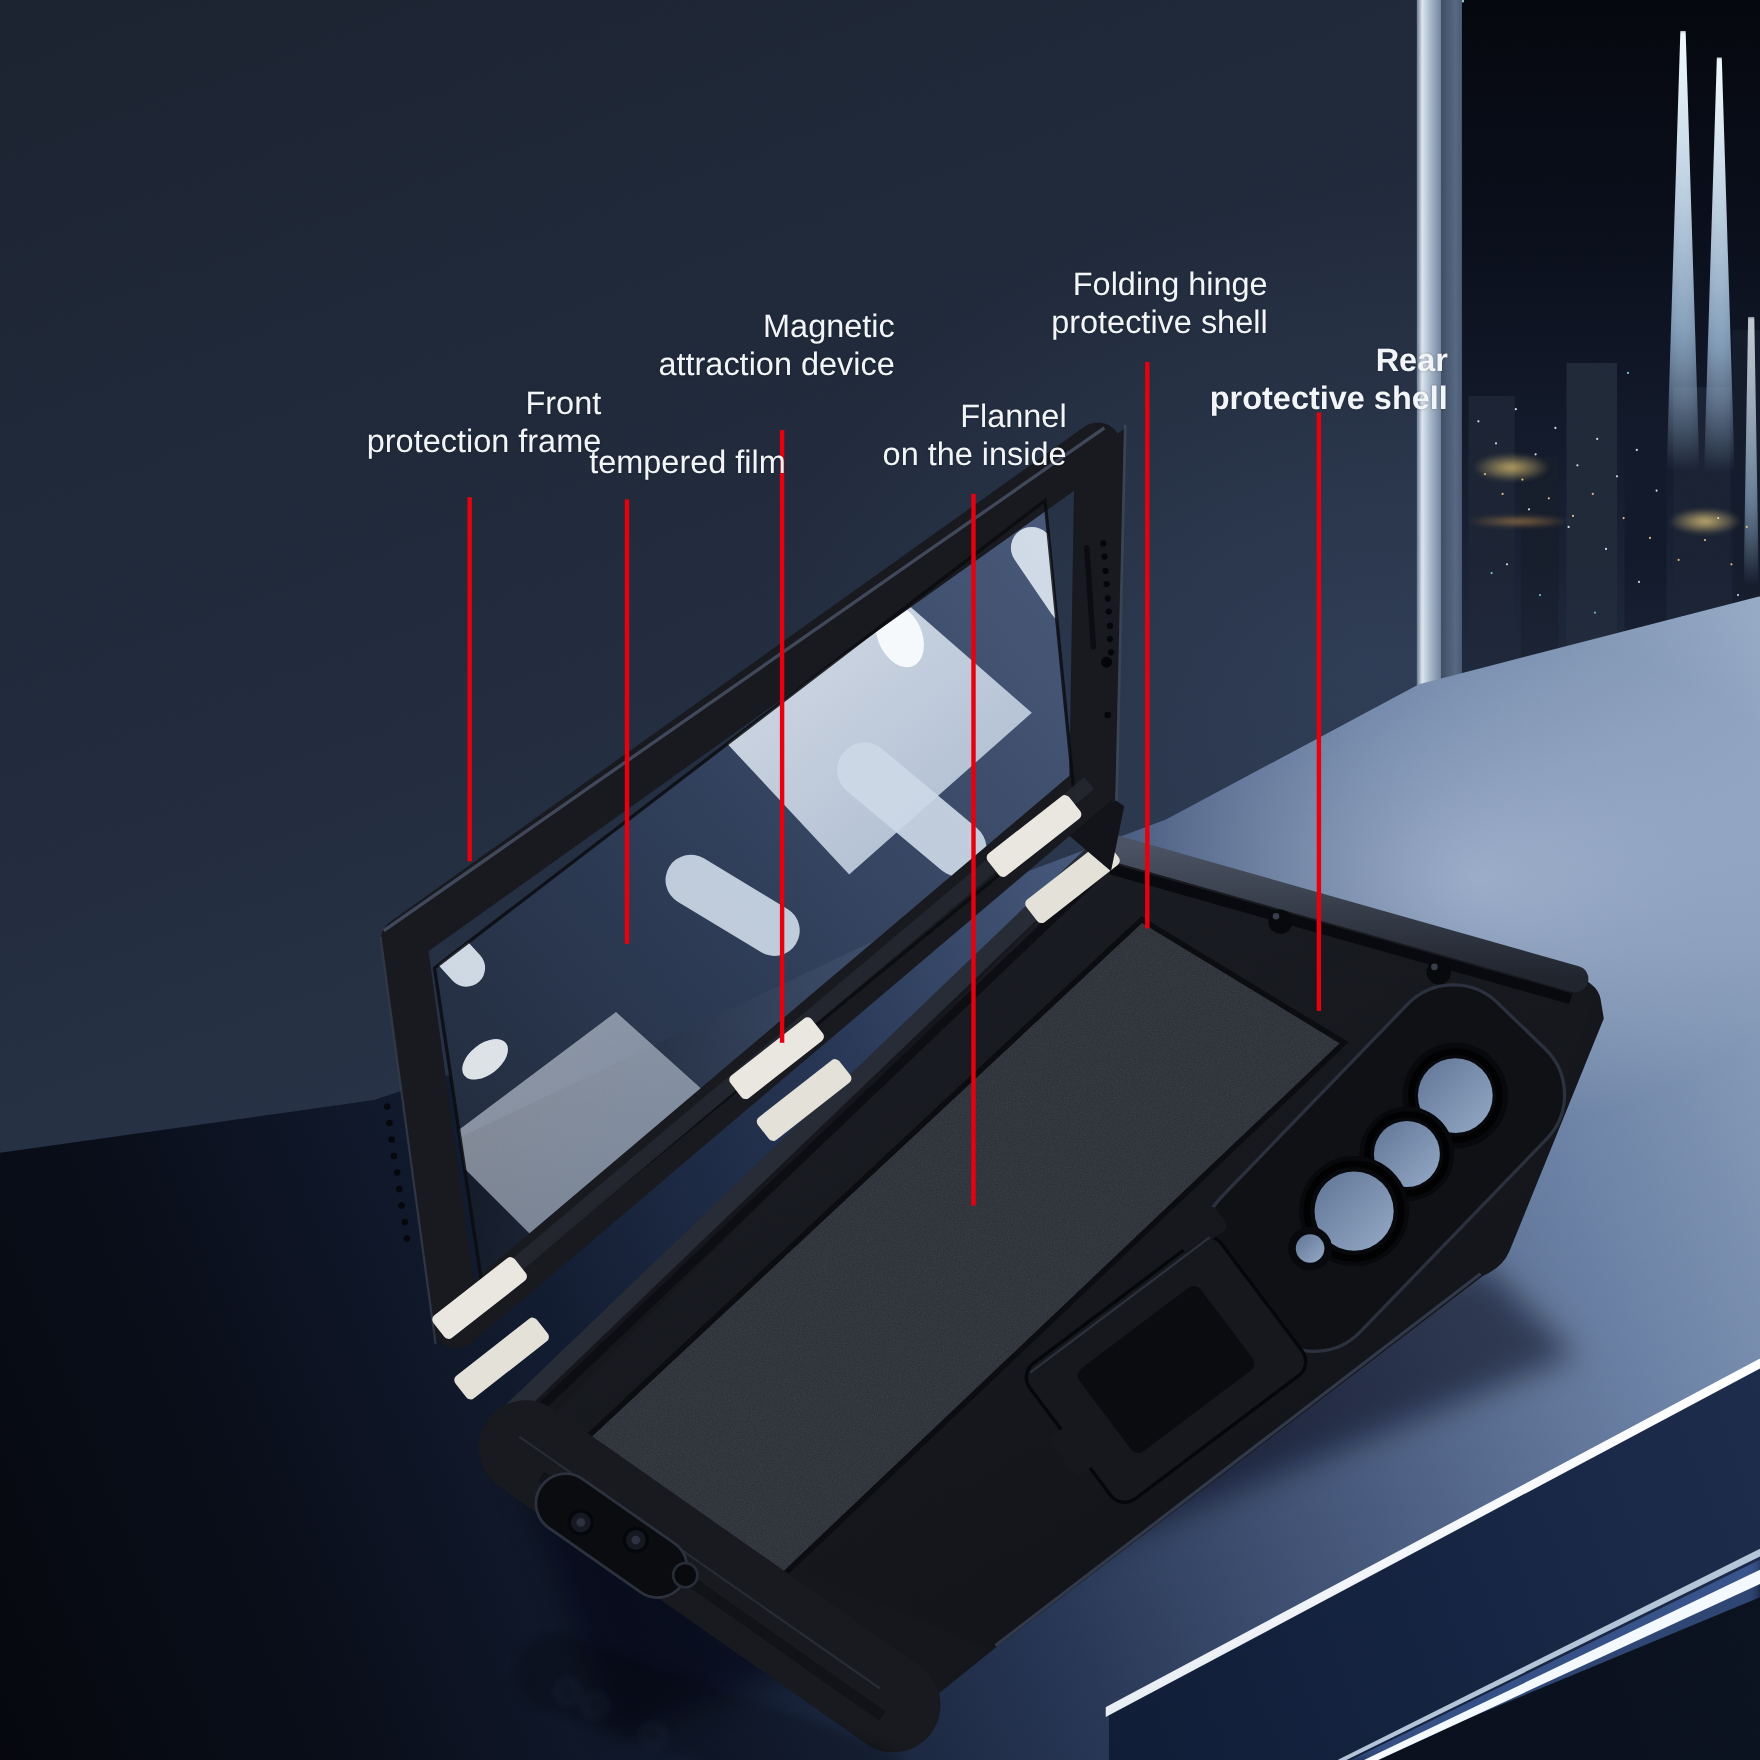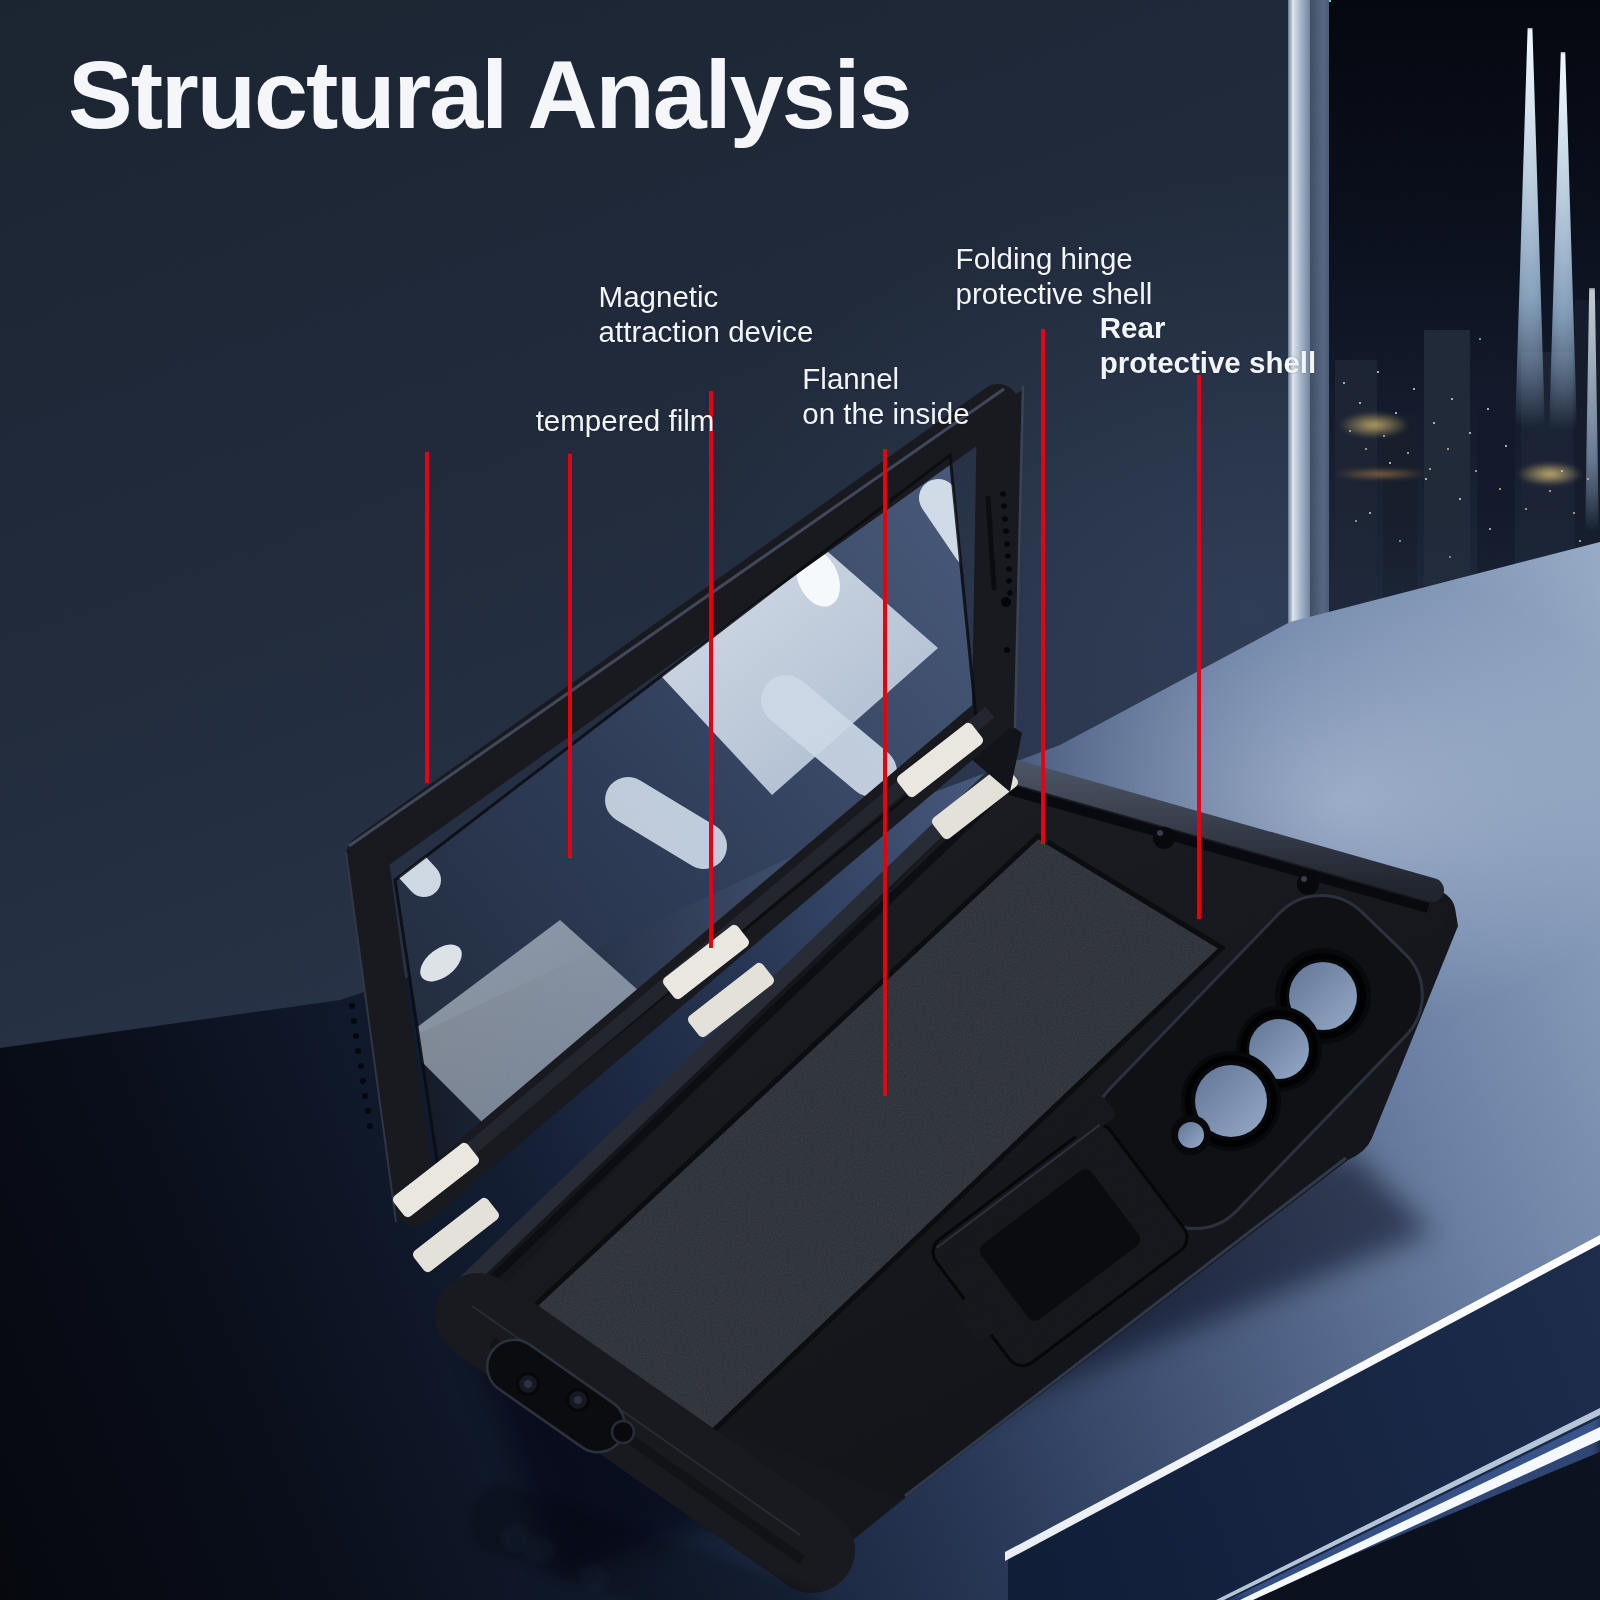--- a/index.html
+++ b/index.html
@@ -58,21 +58,21 @@
     background:#f4f9ff;}
 
   
   svg.case{position:absolute;inset:0;}
 
   
   svg.noise{position:absolute;inset:0;opacity:.055;mix-blend-mode:overlay;pointer-events:none;}
 
   
   .callout-line{position:absolute;width:4px;background:#e8000f;}
-  .callout-label{position:absolute;transform:translateX(-50%);text-align:left;
+  .callout-label{position:absolute;transform:translateX(-50%);text-align:right;
     color:#f2f5f8;font-size:29.5px;line-height:35px;white-space:nowrap;
     text-shadow:0 0 2px rgba(0,0,0,.35);}
   .callout-label div:empty{display:none;}
   .page-title{position:absolute;left:68px;top:44px;color:#f4f6f9;font-weight:bold;
     font-size:97px;letter-spacing:-2px;line-height:1.05;white-space:nowrap;}
 </style>
 </head>
 <body>
 
 <div id="stage">
@@ -311,34 +311,37 @@
     <rect width="1600" height="1600" filter="url(#pageNoise)"></rect>
   </svg>
 
   <div class="callout-line" style="left:425px;top:452px;height:331px;"></div>
   <div class="callout-line" style="left:568px;top:454px;height:404px;"></div>
   <div class="callout-line" style="left:709px;top:391px;height:557px;"></div>
   <div class="callout-line" style="left:883px;top:449px;height:647px;"></div>
   <div class="callout-line" style="left:1041px;top:329px;height:515px;"></div>
   <div class="callout-line" style="left:1197px;top:375px;height:544px;"></div>
 
+  <div class="callout-label" style="left:440px;top:349px;">
+    <div>Front</div>
+      <div>protection frame</div>
+  </div>
   <div class="callout-label" style="left:581px;top:403px;margin-left:44px;">
     <div>tempered film</div>
   </div>
   <div class="callout-label" style="left:886px;top:361px;">
     <div>Flannel</div>
       <div>on the inside</div>
   </div>
   <div class="callout-label" style="left:706px;top:279px;">
     <div>Magnetic</div>
       <div>attraction device</div>
   </div>
   <div class="callout-label" style="left:1054px;top:241px;">
     <div>Folding hinge</div>
       <div>protective shell</div>
   </div>
   <div class="callout-label" style="left:1208px;top:310px;font-weight:bold;">
     <div>Rear</div>
       <div>protective shell</div>
   </div>
 
-  <div class="page-title">Structural Analysis</div>
 </div>
 
 </body></html>

